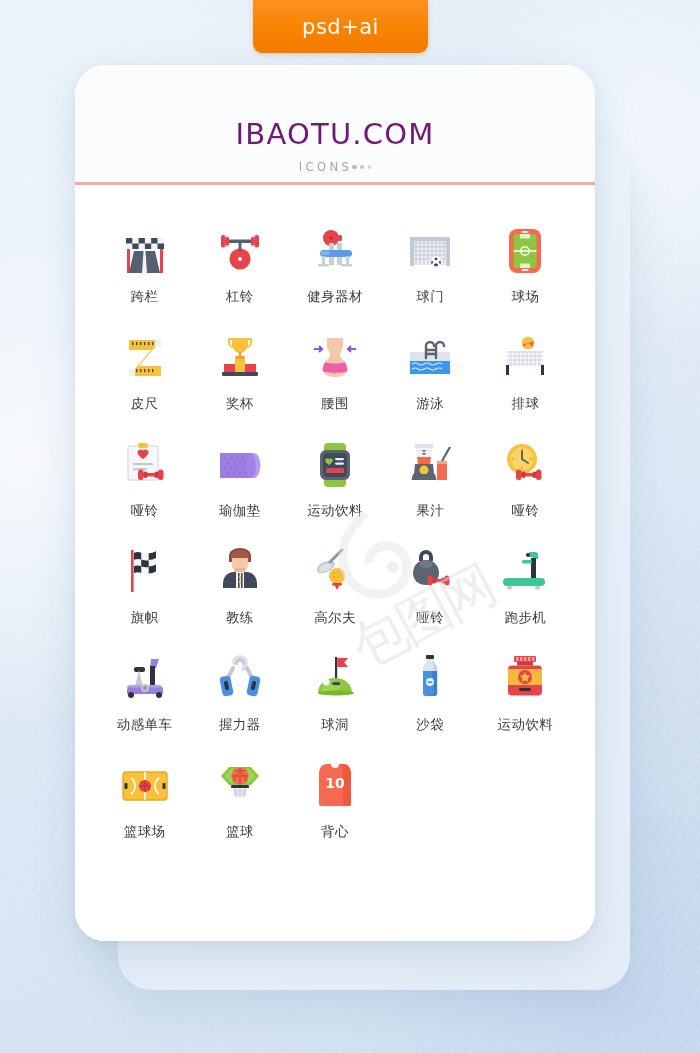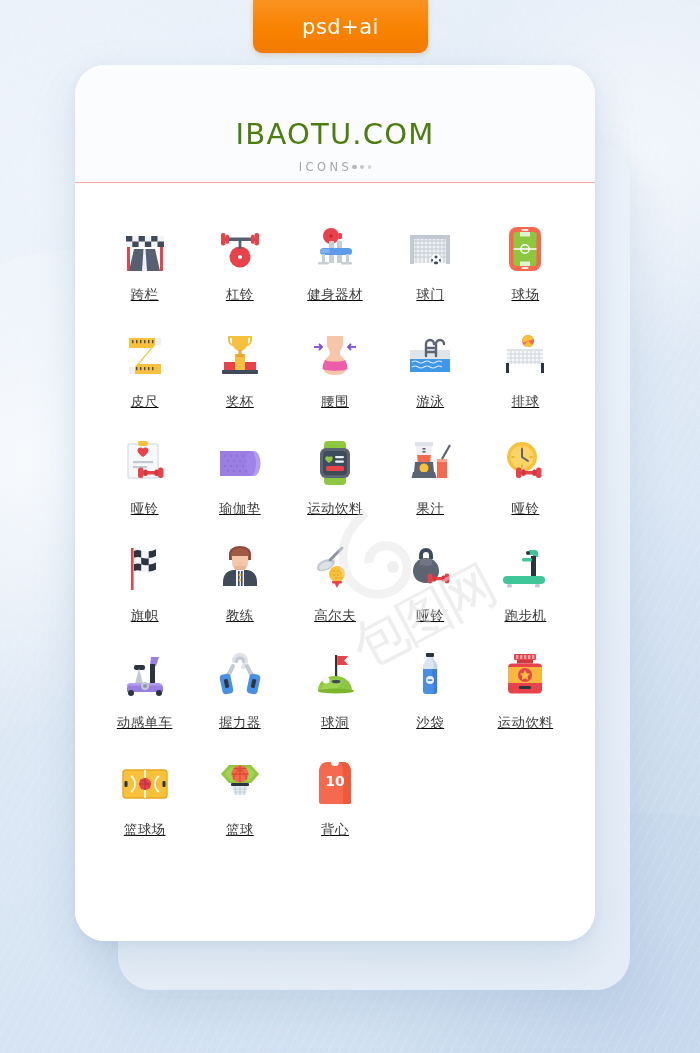--- a/index.html
+++ b/index.html
@@ -52,39 +52,38 @@
     position:absolute;left:75px;top:65px;width:520px;height:876px;
     background:#ffffff;border-radius:30px;
     box-shadow:0 16px 42px rgba(118,148,184,.22), 0 2px 8px rgba(118,148,184,.10);
     overflow:hidden;
   }
   #card-header{
     height:117px;background:#fbfcfe;
     display:flex;flex-direction:column;align-items:center;justify-content:center;
   }
   #brand-title{
-    font-size:29px;letter-spacing:1.2px;color:#4d7c0f;font-weight:400;
+    font-size:29px;letter-spacing:1.2px;color:#701a75;font-weight:400;
     font-family:"DejaVu Sans",sans-serif;
     margin-top:44px;
   }
   #brand-sub-row{display:flex;margin-top:9px;}
   #brand-sub{font-size:11.5px;letter-spacing:3.4px;color:#a6a6a8;font-family:"DejaVu Sans",sans-serif;}
   .dots{display:flex;gap:3.5px;align-items:center;}
   .dots i{display:block;border-radius:50%;background:#b9b9bb;}
   .dots i:nth-child(1){width:4.5px;height:4.5px;}
   .dots i:nth-child(2){width:4px;height:4px;background:#c6c6c8;}
   .dots i:nth-child(3){width:3.5px;height:3.5px;background:#d3d3d5;}
 
   #grid-panel{
     position:absolute;left:0;top:117px;right:0;bottom:0;
     background:#ffffff;
-    border-top:1px solid #fca5a5;
+    border-top:3px solid #fca5a5;
     padding:38px 22px 0 22px;
     box-sizing:border-box;
-    text-decoration:underline;
   }
   #icon-grid{
     display:grid;grid-template-columns:repeat(5,1fr);
     row-gap:24px;
   }
   .cell{display:flex;flex-direction:column;align-items:center;}
   .glyph{width:56px;height:56px;position:relative;}
   .glyph svg{display:block;width:56px;height:56px;}
   .label{
     margin-top:9px;font-size:13.5px;color:#3b3b3d;letter-spacing:.4px;

